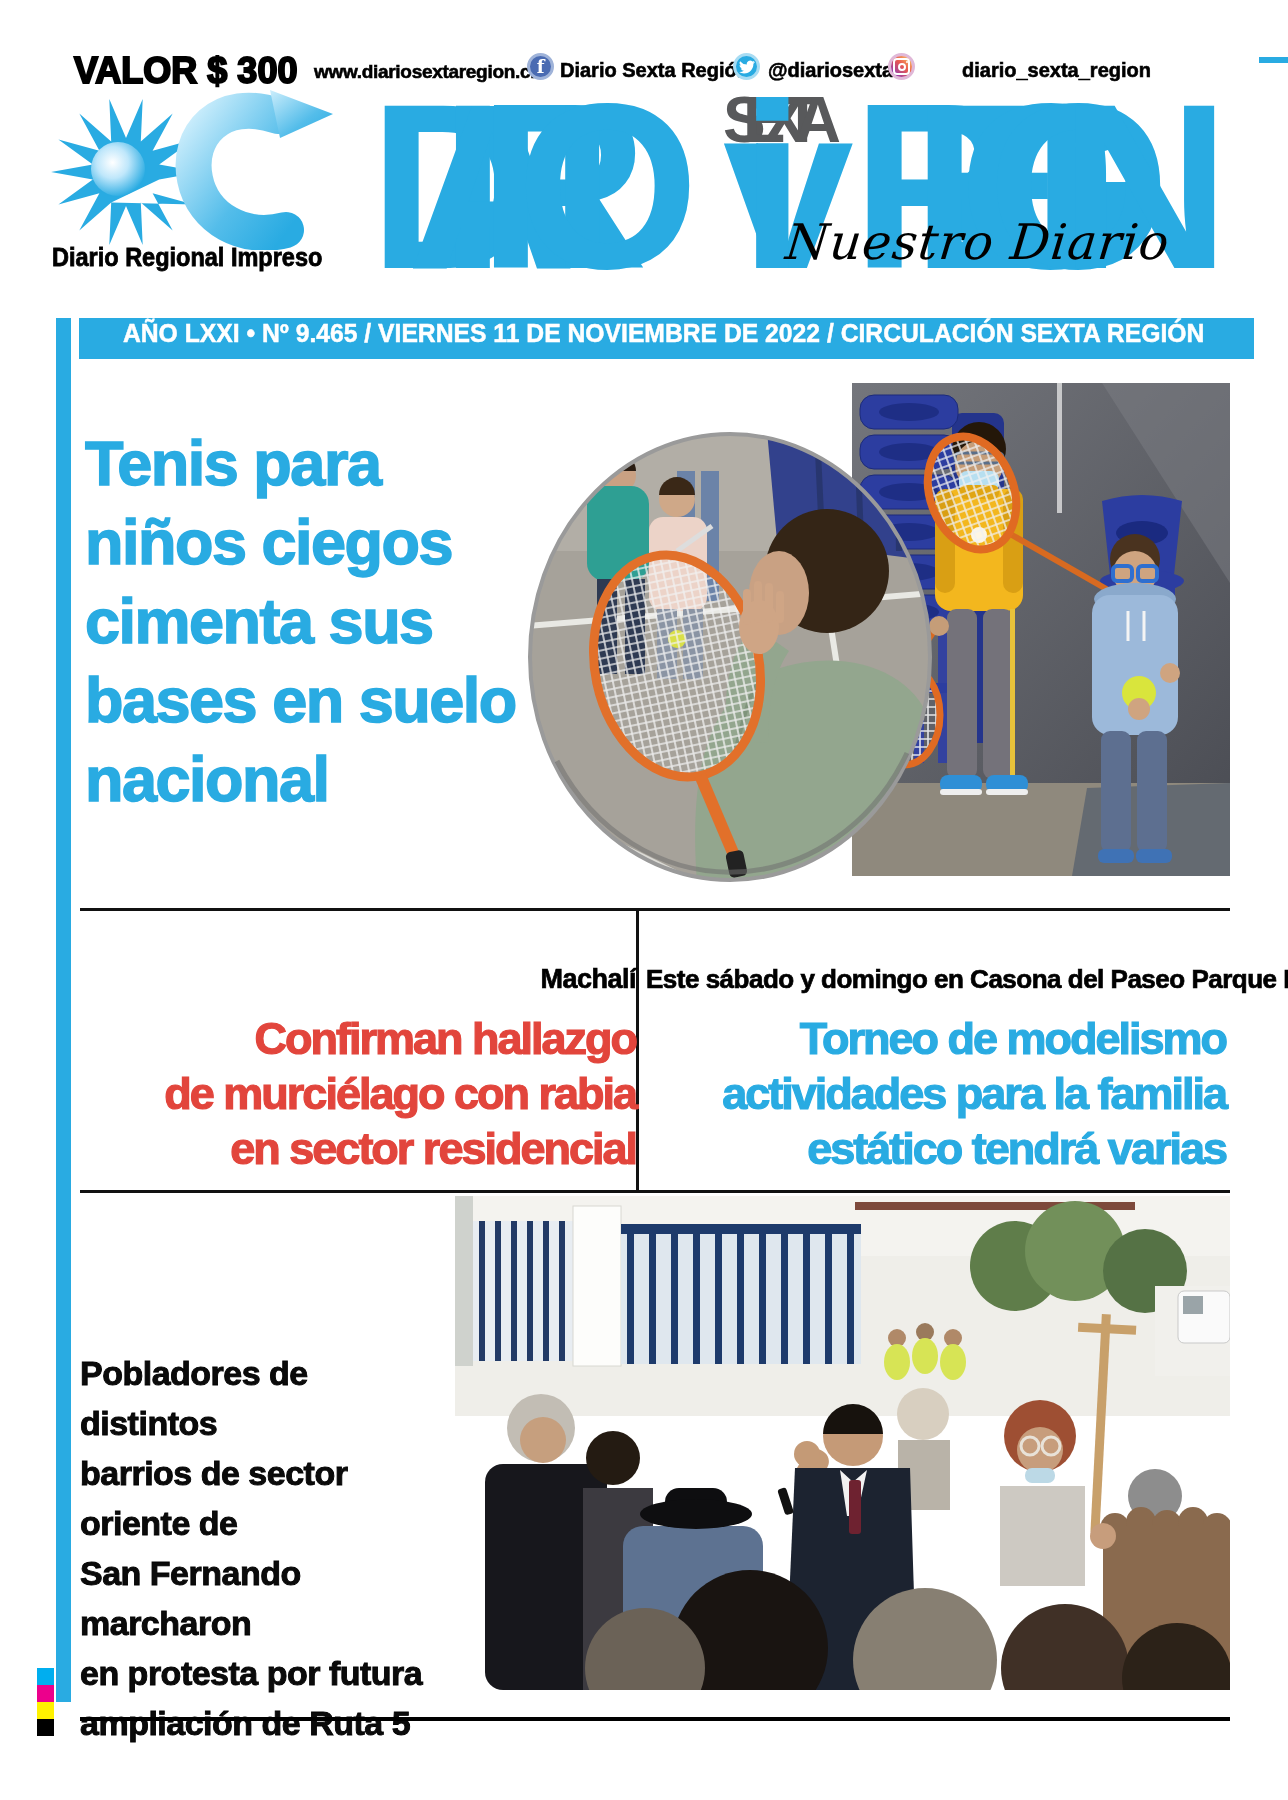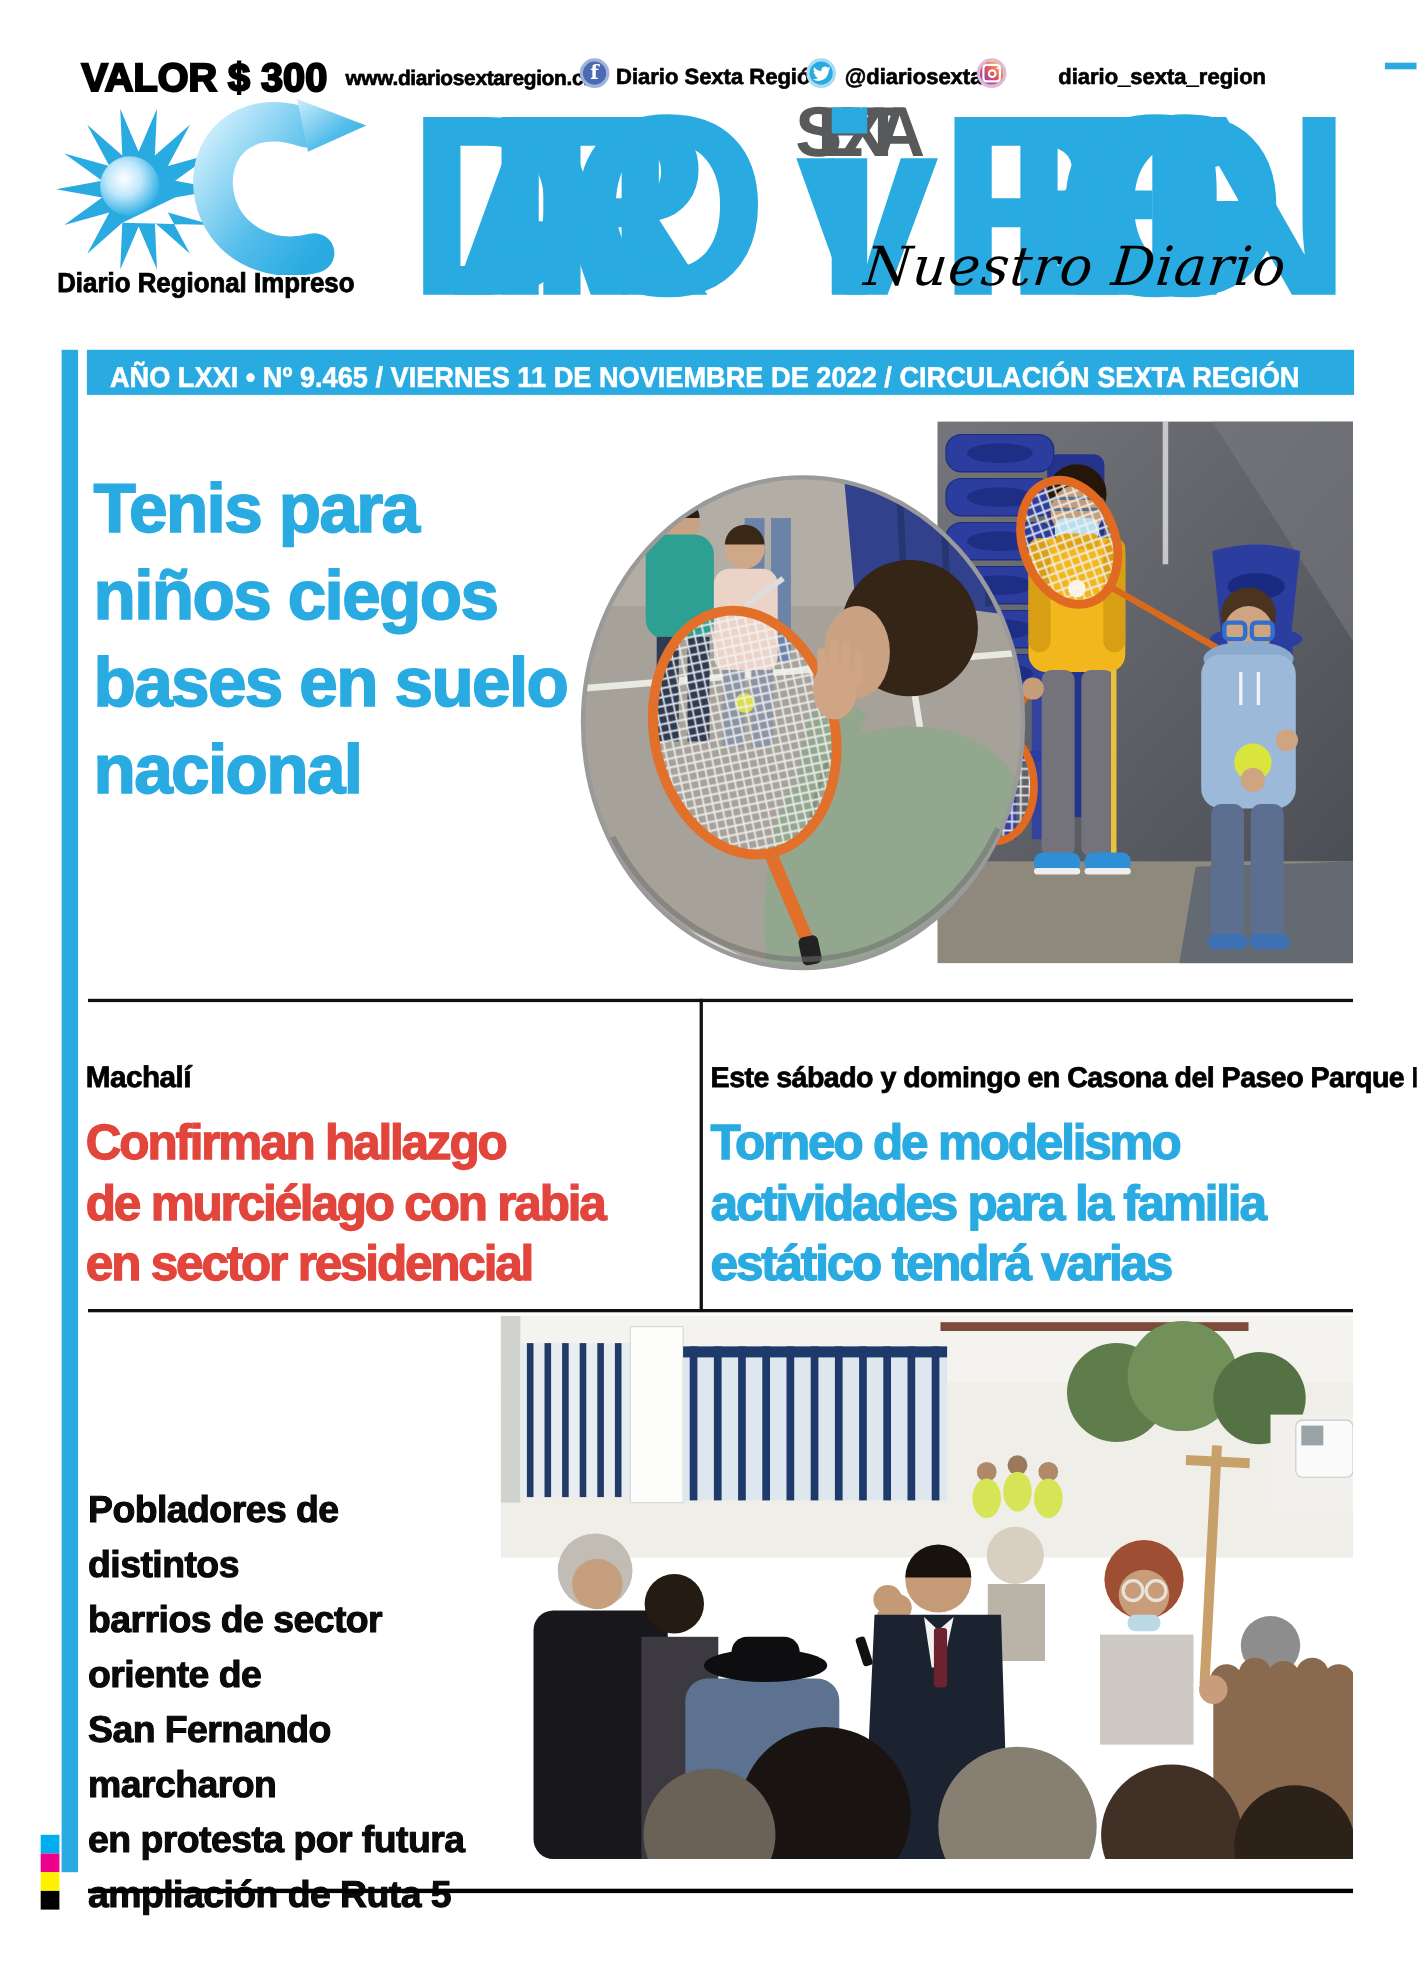--- a/index.html
+++ b/index.html
@@ -29,38 +29,38 @@
   
   .tag-left{left:52px;top:243px;font-size:25px;font-weight:bold;color:#000;
             -webkit-text-stroke:.8px #000;transform:scaleX(.94);transform-origin:left;}
   .tag-center{left:375px;top:246px;font-size:28px;font-weight:bold;color:#000;
               -webkit-text-stroke:1px #000;}
   .tag-script{left:786px;top:214px;font-family:"DejaVu Serif",serif;font-style:italic;
               font-size:49px;color:#000;transform:skewX(-6deg);letter-spacing:1px;}
 
   
   .stripe{left:56px;top:318px;width:15px;height:1384px;background:#29ABE2;}
-  .datebar{left:79px;top:318px;width:1152px;height:41px;background:#29ABE2;display:flex;align-items:flex-end;}
+  .datebar{left:79px;top:318px;width:1152px;height:41px;background:#29ABE2;display:flex;align-items:flex-start;padding-left:23px;}
   .datebar span{color:#fff;font-size:26px;font-weight:bold;padding-left:22px;white-space:nowrap;
                 transform:scaleX(.95);transform-origin:left center;-webkit-text-stroke:.5px #fff;}
   .corner-mark{left:1259px;top:57px;width:29px;height:6px;background:#29ABE2;}
 
   
   .lead-hl{left:85px;top:424px;color:#29ABE2;font-weight:bold;font-size:63px;line-height:79px;
            letter-spacing:-1.5px;-webkit-text-stroke:1.5px #29ABE2;white-space:nowrap;}
 
   
   .rule{background:#111;}
   .hr1{left:80px;top:908px;width:1150px;height:3px;}
   .vr1{left:636px;top:908px;width:3px;height:284px;}
   .hr2{left:80px;top:1190px;width:1150px;height:3px;}
   .hr3{left:80px;top:1717px;width:1150px;height:4px;background:#000;}
 
   
-  .story{text-align:left;}
+  .story{text-align:right;}
   .story-left{left:78px;top:964px;width:558px;}
   .story-right{left:646px;top:964px;width:580px;}
   .kicker{font-size:27px;font-weight:bold;color:#000;-webkit-text-stroke:.7px #000;
           letter-spacing:-.5px;margin-bottom:9px;white-space:nowrap;}
   .hl-lines{font-weight:bold;font-size:45px;line-height:55px;letter-spacing:-2px;white-space:nowrap;margin-top:16px;}
   .hl-red{color:#E2453C;-webkit-text-stroke:1.2px #E2453C;}
   .hl-cyan{color:#29ABE2;-webkit-text-stroke:1.2px #29ABE2;}
 
   
   .bottom-caption{left:80px;top:1348px;width:366px;font-size:34px;font-weight:bold;
@@ -131,20 +131,21 @@
   <div class="abs tag-script">Nuestro Diario</div>
 
   <div class="abs stripe"></div>
   <div class="abs datebar">
     <span>AÑO LXXI • Nº 9.465 / VIERNES 11 DE NOVIEMBRE DE 2022  /  CIRCULACIÓN SEXTA REGIÓN</span>
   </div>
 
   <div class="abs lead-hl">
     <div>Tenis para</div>
     <div>niños ciegos</div>
+    <div>cimenta sus</div>
     <div>bases en suelo</div>
     <div>nacional</div>
   </div>
 
   <div class="abs photo" style="left:852px;top:383px;width:378px;height:493px;">
     <svg width="378" height="493" viewBox="0 0 378 493">
       <defs>
         <linearGradient id="wall" x1="0" y1="0" x2="1" y2="1">
           <stop offset="0%" stop-color="#74767c"></stop>
             <stop offset="100%" stop-color="#4c4e55"></stop>

